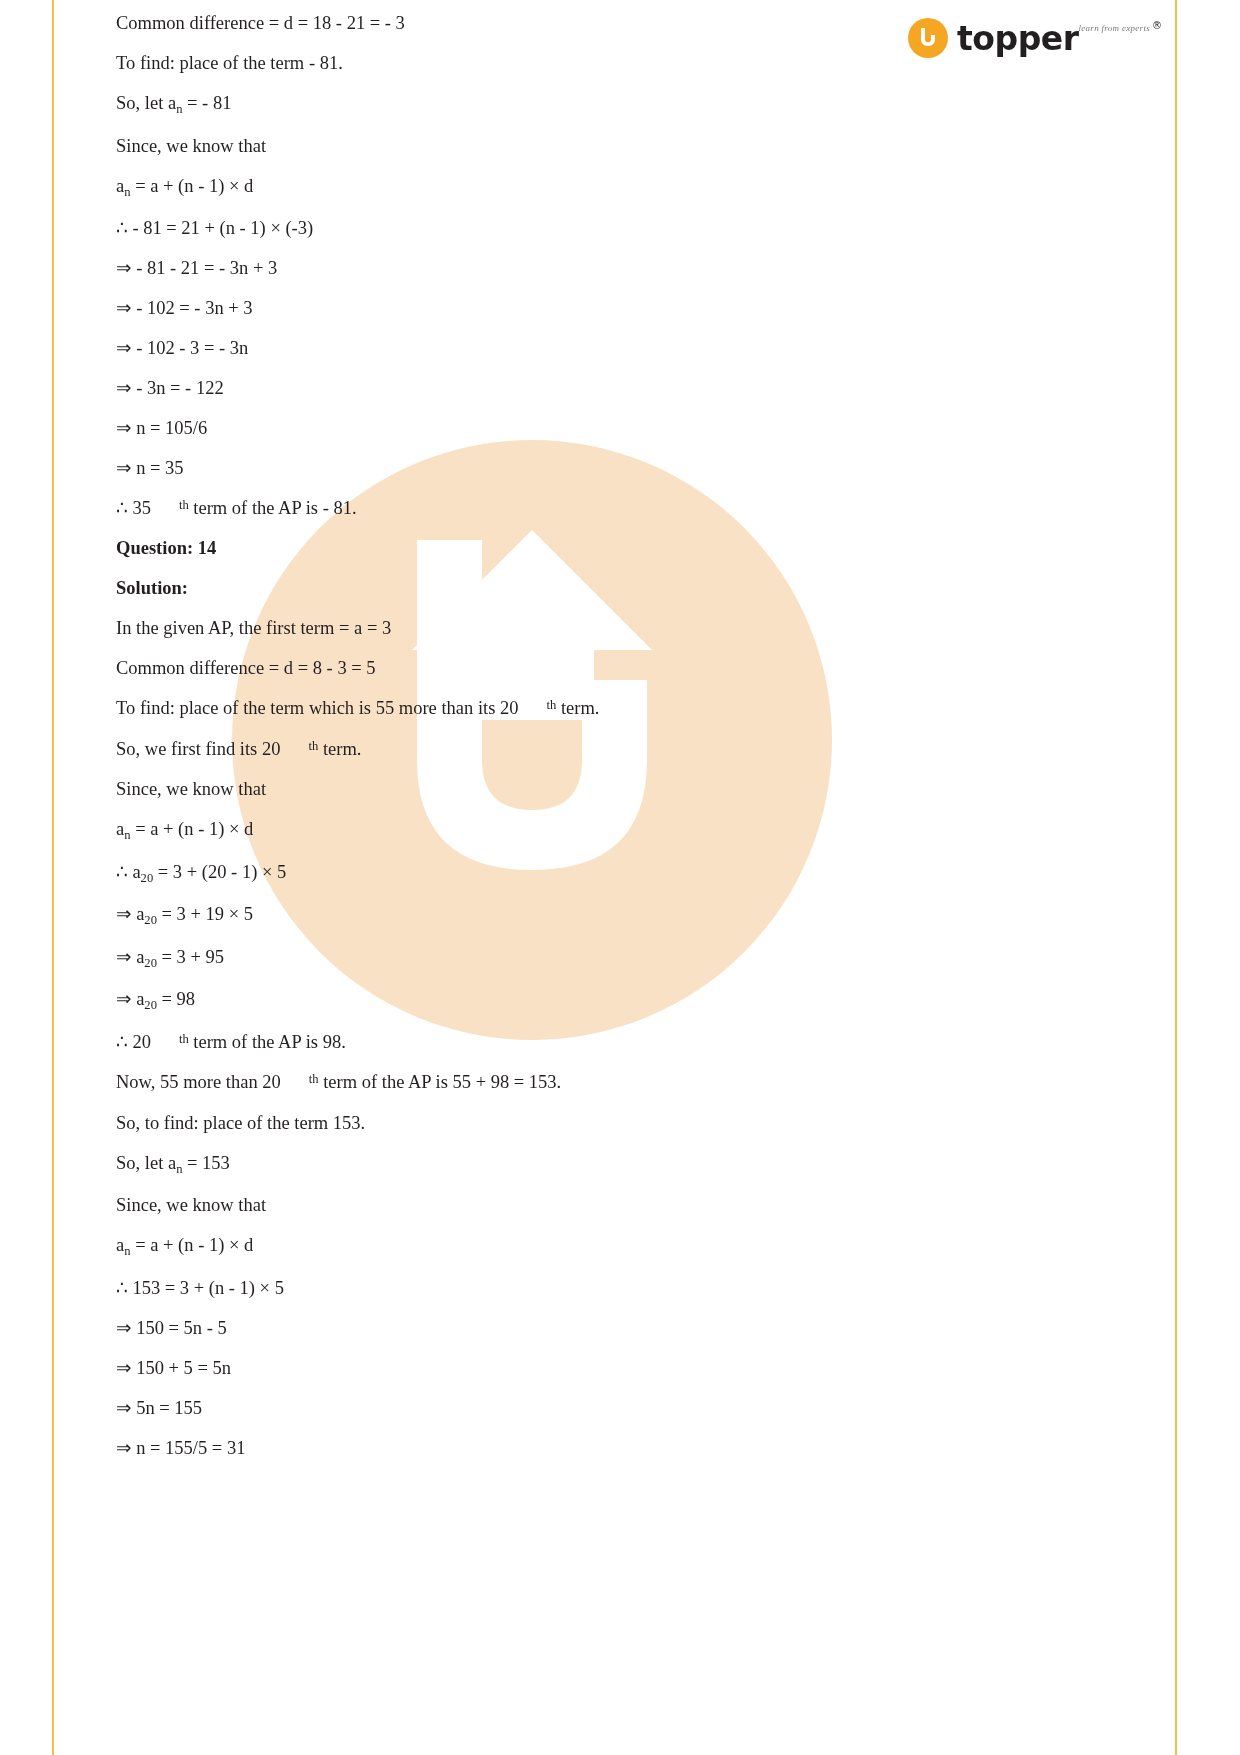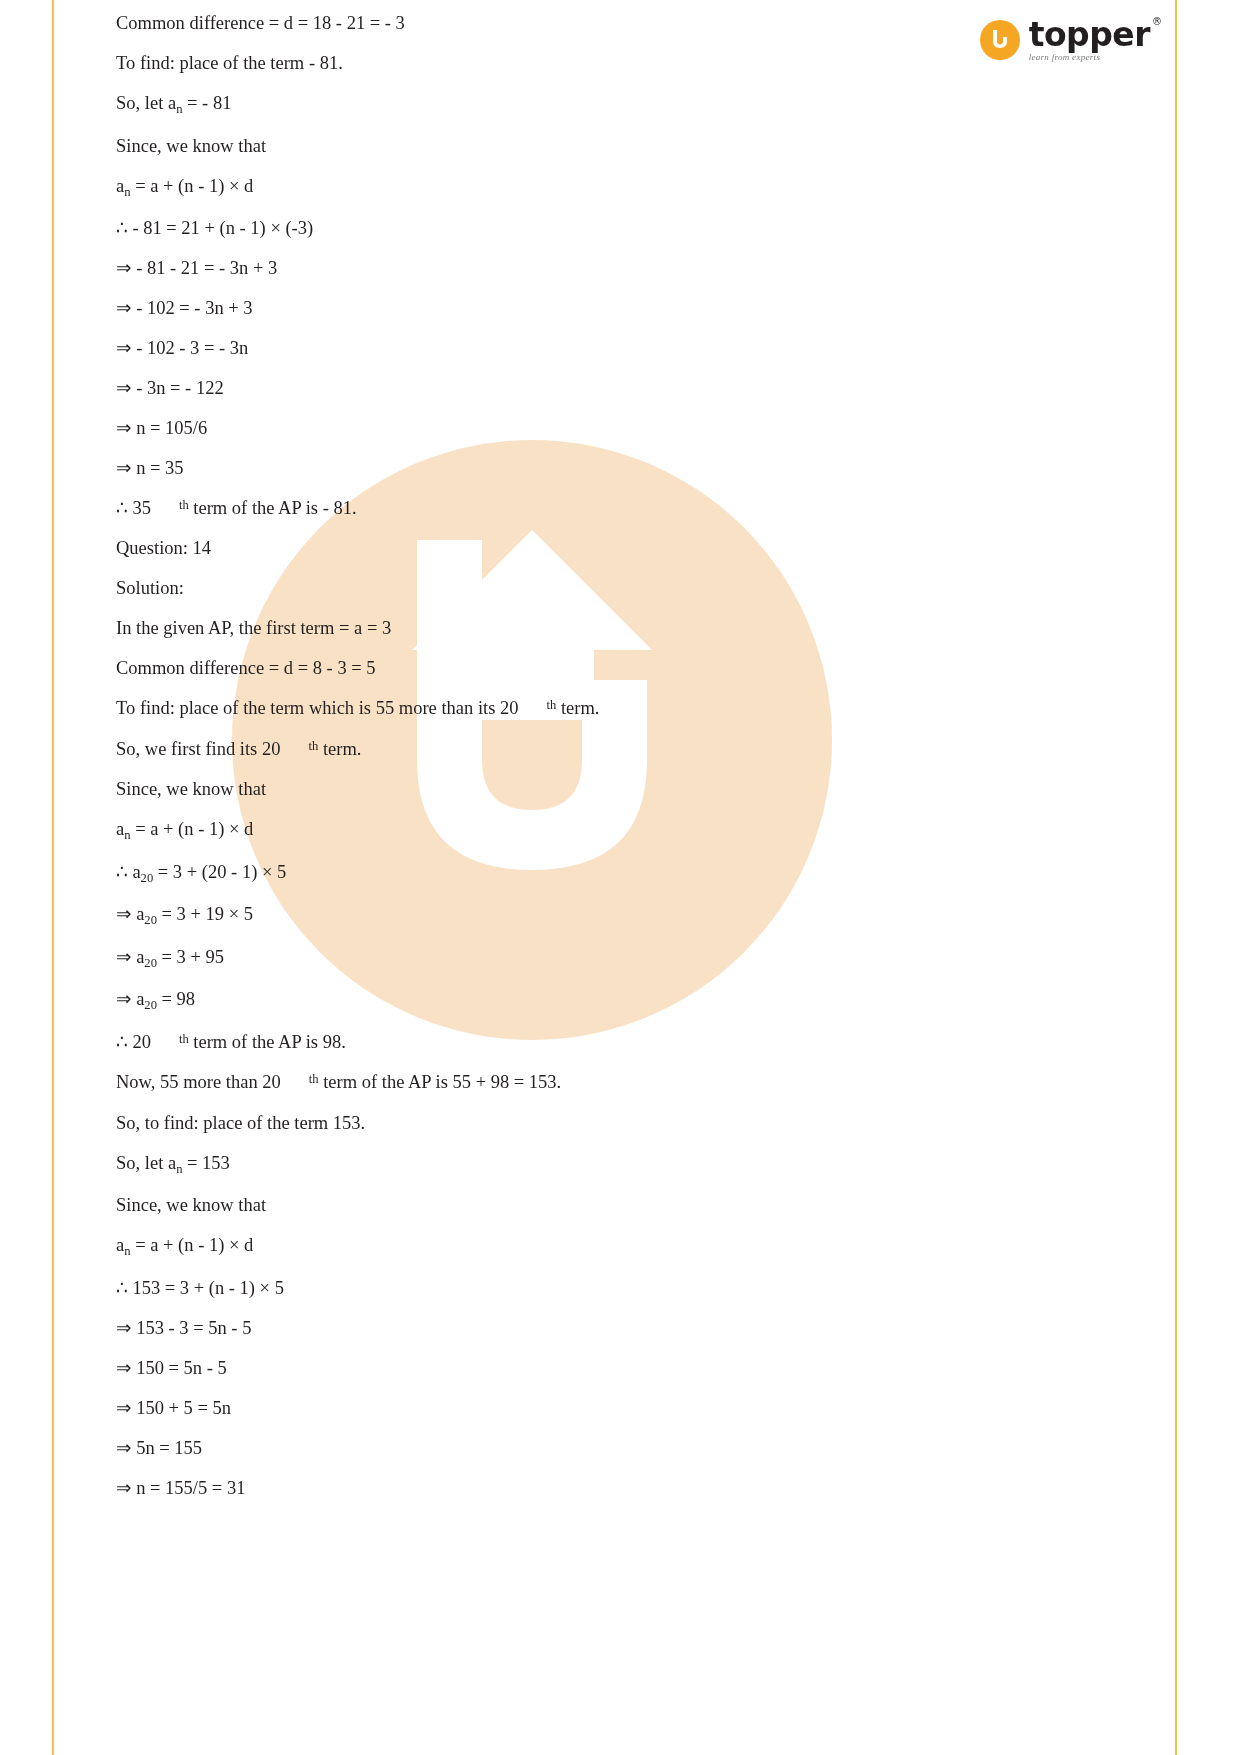--- a/index.html
+++ b/index.html
@@ -77,21 +77,21 @@
     background: #f5a623;
     display: flex;
     align-items: center;
     justify-content: center;
     margin-right: 9px;
   }
   .logo-mark svg { display:block; }
   .logo-text-wrap {
     position: relative;
     display: flex;
-    flex-direction: column;
+    flex-direction: row;
   }
   .logo-text {
     font-family: "DejaVu Sans", sans-serif;
     font-weight: bold;
     font-size: 33px;
     line-height: 33px;
     color: #231f20;
     letter-spacing: -0.5px;
   }
   .logo-reg {
@@ -119,21 +119,21 @@
     z-index: 3;
   }
   .line {
     font-size: 18.5px;
     color: #231f20;
     line-height: 1.0;
     margin: 0 0 21.5px 0;
     white-space: nowrap;
   }
   .line.bold {
-    font-weight: normal;
+    font-weight: bold;
   }
   sub {
     font-size: 0.68em;
     vertical-align: -0.28em;
   }
   sup {
     font-size: 0.68em;
     vertical-align: 0.42em;
     margin-left: 28px;
   }
@@ -195,20 +195,19 @@
       <p class="line">⇒ a<sub>20</sub> = 3 + 19 × 5</p>
       <p class="line">⇒ a<sub>20</sub> = 3 + 95</p>
       <p class="line">⇒ a<sub>20</sub> = 98</p>
       <p class="line">∴ 20<sup>th</sup> term of the AP is 98.</p>
       <p class="line">Now, 55 more than 20<sup>th</sup> term of the AP is 55 + 98 = 153.</p>
       <p class="line">So, to find: place of the term 153.</p>
       <p class="line">So, let a<sub>n</sub> = 153</p>
       <p class="line">Since, we know that</p>
       <p class="line">a<sub>n</sub> = a + (n - 1) × d</p>
       <p class="line">∴ 153 = 3 + (n - 1) × 5</p>
-      <p class="line">⇒ 153 - 3 = 5n - 5</p>
       <p class="line">⇒ 150 = 5n - 5</p>
       <p class="line">⇒ 150 + 5 = 5n</p>
       <p class="line">⇒ 5n = 155</p>
       <p class="line">⇒ n = 155/5 = 31</p>
     </div>
 
 </div>
 
 </body></html>

